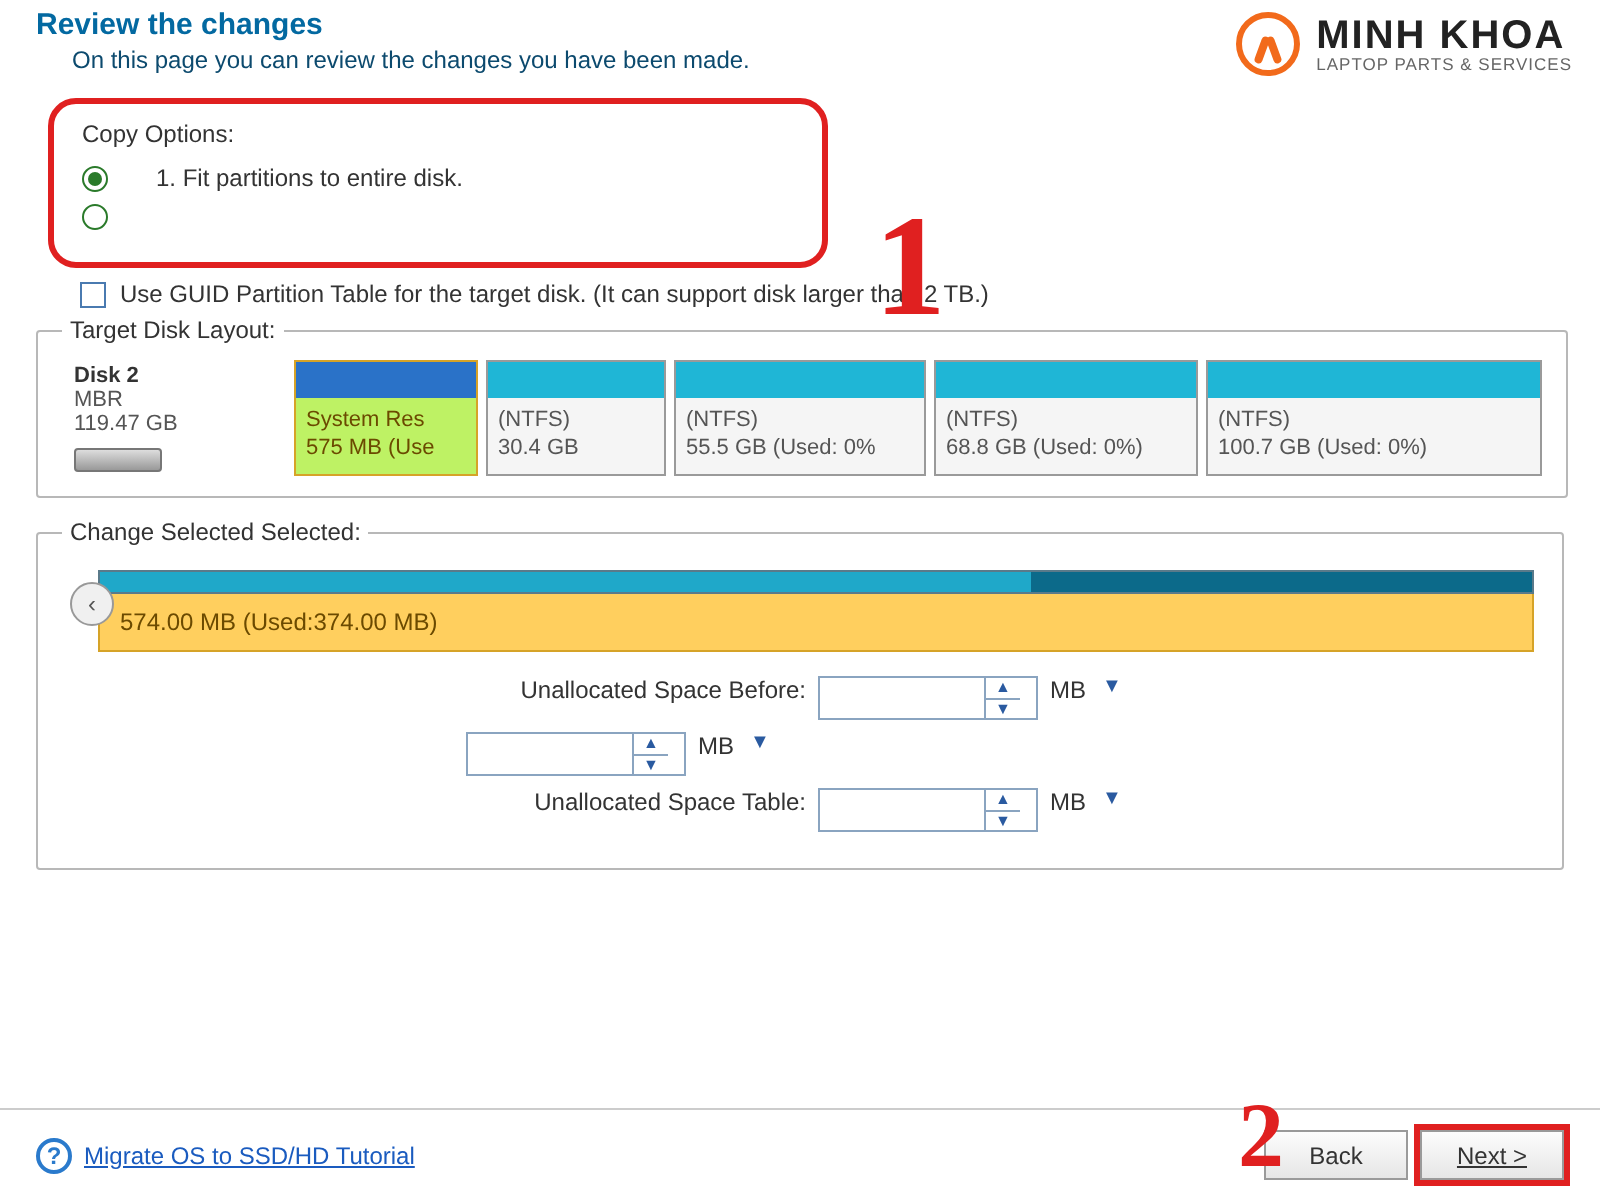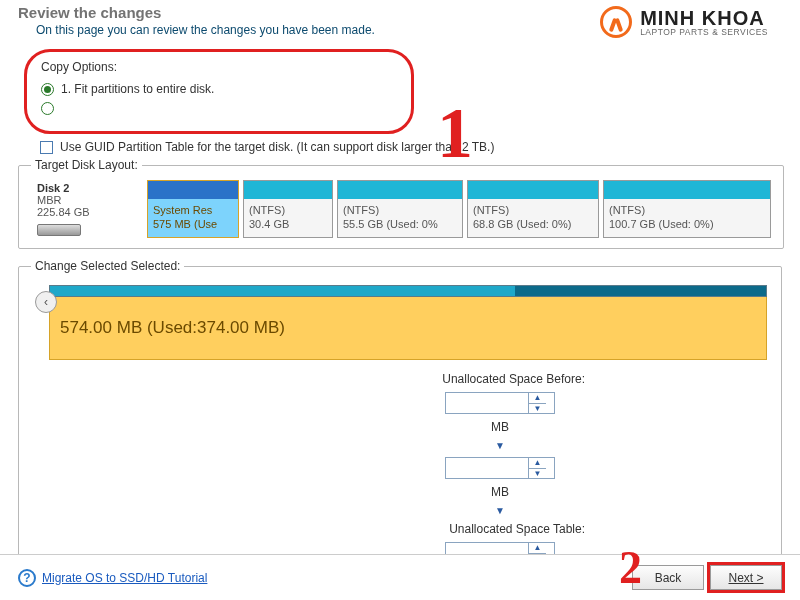--- a/index.html
+++ b/index.html
@@ -10,41 +10,41 @@
     background: #fff;
     color: #333;
     width: 800px;
     height: 600px;
     overflow: hidden;
     position: relative;
   }
   .page {
     padding: 4px 18px 0 18px;
   }
-  .title { font-weight: bold; font-size: 15px; color: #737373; }
+  .title { font-weight: bold; font-size: 15px; color: #0369a1; }
   .subtitle { margin: 2px 0 12px 18px; color: #0c4a6e; }
 
   fieldset {
     border: 1px solid #b8b8b8;
     border-radius: 2px;
     margin: 0 0 10px 0;
     padding: 8px 12px 10px 12px;
   }
   legend { color: #333; padding: 0 4px; }
 
   .copy-box {
     border: 3px solid #e02020;
-    border-radius: 26px;
+    border-radius: 14px;
     padding: 10px 14px 10px 14px;
     width: 390px;
     margin: 0 0 6px 6px;
     position: relative;
   }
   .copy-legend { font-weight: normal; color: #333; position: relative; top: -2px; }
-  .radio-row { margin: 6px 0; display: flex; align-items: center; gap: 7px; }
+  .radio-row { margin: 6px 0; display: flex; align-items: center; gap: 24px; }
   .radio {
     width: 13px; height: 13px; border: 1px solid #2a7a2a; border-radius: 50%;
     display: inline-flex; align-items: center; justify-content: center;
     cursor: pointer;
   }
   .radio.selected::after { content:""; width:7px; height:7px; background:#2a7a2a; border-radius:50%; }
   .check-row { margin: 4px 0 4px 22px; display: flex; align-items: center; gap: 7px; }
   .checkbox {
     width: 13px; height: 13px; border: 1px solid #4a7ab0;
     display: inline-flex; align-items: center; justify-content: center;
@@ -68,51 +68,51 @@
   .disk-sub { font-size:11px; color:#555; }
 
   .parts { display:flex; flex:1; gap:4px; }
   .part {
     border: 1px solid #9a9a9a;
     background: #f5f5f5;
     display:flex; flex-direction:column;
     min-width: 0;
     overflow: hidden;
   }
-  .part.sel { background: #7dd3fc; border-color:#d6a328; }
+  .part.sel { background: #bef264; border-color:#d6a328; }
   .part-bar { height: 18px; background:#1fb6d6; }
   .part.sel .part-bar { background:#2a72c8; }
   .part-txt { padding: 4px 5px 5px 5px; font-size:11px; color:#555; line-height:1.3; white-space: nowrap; }
   .part.sel .part-txt { color:#6b4a00; }
 
   .change-body { position: relative; padding: 4px 2px 8px 2px; }
   .slider-wrap { position: relative; margin-left: 16px; }
   .slider-bar {
     height: 12px;
     background: linear-gradient(to right, #1fa8c9 0%, #1fa8c9 65%, #0c6a8a 65%, #0c6a8a 100%);
     border: 1px solid #5a7a8a;
   }
   .slider-body {
     background: #ffcf5e;
     border: 1px solid #d6a328;
     border-top: none;
-    padding: 21px 10px;
+    padding: 7px 10px;
     color: #6b4a00;
-    font-size: 17px;
+    font-size: 12px;
   }
   .slider-handle {
     position:absolute; left:-14px; top:6px;
     width:22px; height:22px; border-radius:50%;
     background:#f0f0f0; border:1px solid #999;
     display:flex; align-items:center; justify-content:center;
     font-size:12px; color:#555; cursor:pointer;
   }
 
   .fields { margin: 12px 0 0 200px; display:flex; flex-direction:column; gap:6px; }
-  .field-row { display:flex; align-items:center; gap:6px;flex-direction:column; }
+  .field-row { display:flex; gap:6px; }
   .field-label { width: 170px; text-align:right; color:#333; }
   .spin {
     width: 110px; height:22px; border:1px solid #8aa4c0;
     display:flex; align-items:stretch; background:#fff;
   }
   .spin input { border:none; width:82px; padding:0 5px; font-size:12px; outline:none;margin-top:31px; }
   .spin .arrows { width:18px; border-left:1px solid #8aa4c0; display:flex; flex-direction:column; }
   .arrow { flex:1; display:flex; align-items:center; justify-content:center; font-size:8px; color:#2a5aa0; cursor:pointer; }
   .arrow + .arrow { border-top:1px solid #8aa4c0; }
   .unit { color:#333; }
@@ -140,21 +140,21 @@
     font-size:12px; cursor:pointer; padding:0 10px;
   }
   .btn.next { outline:3px solid #e02020; outline-offset:0;text-decoration:underline; }
 
   
   .anno1 { position:absolute; left:437px; top:92px; color:#e02020; font-size:72px; font-weight:bold; font-family: Georgia, serif; }
   .anno2 { position:absolute; right:158px; bottom:6px; color:#e02020; font-size:46px; font-weight:bold; font-family: Georgia, serif; }
 
   
   .brand {
-    position:absolute; top:6px; right:32px;
+    position:absolute; top:6px; right:14px;
     display:flex; align-items:center; gap:8px;
   }
   .brand-logo {
     width:32px; height:32px; border:3px solid #f26a1b; border-radius:50%;
     position:relative;
   }
   .brand-logo::before, .brand-logo::after {
     content:""; position:absolute; background:#f26a1b; border-radius:2px;
   }
   .brand-logo::before { width:4px; height:14px; left:8px; top:9px; transform:rotate(20deg); }
@@ -185,21 +185,21 @@
     <span class="checkbox"></span>
     <span>Use GUID Partition Table for the target disk. (It can support disk larger than 2 TB.)</span>
   </div>
 
   <fieldset>
     <legend>Target Disk Layout:</legend>
     <div class="layout-body">
       <div class="disk-info">
         <div class="disk-name">Disk 2</div>
         <div class="disk-sub">MBR</div>
-        <div class="disk-sub">225.84 GB</div>
+        <div class="disk-sub">119.47 GB</div>
         <div class="disk-icon"></div>
       </div>
       <div class="parts" id="parts">
           <div class="part sel" style="width: 92px;">
             <div class="part-bar"></div>
             <div class="part-txt">System Res<br>575 MB (Use</div>
           </div>
           <div class="part" style="width: 90px;">
             <div class="part-bar"></div>
             <div class="part-txt">(NTFS)<br>30.4 GB</div>

